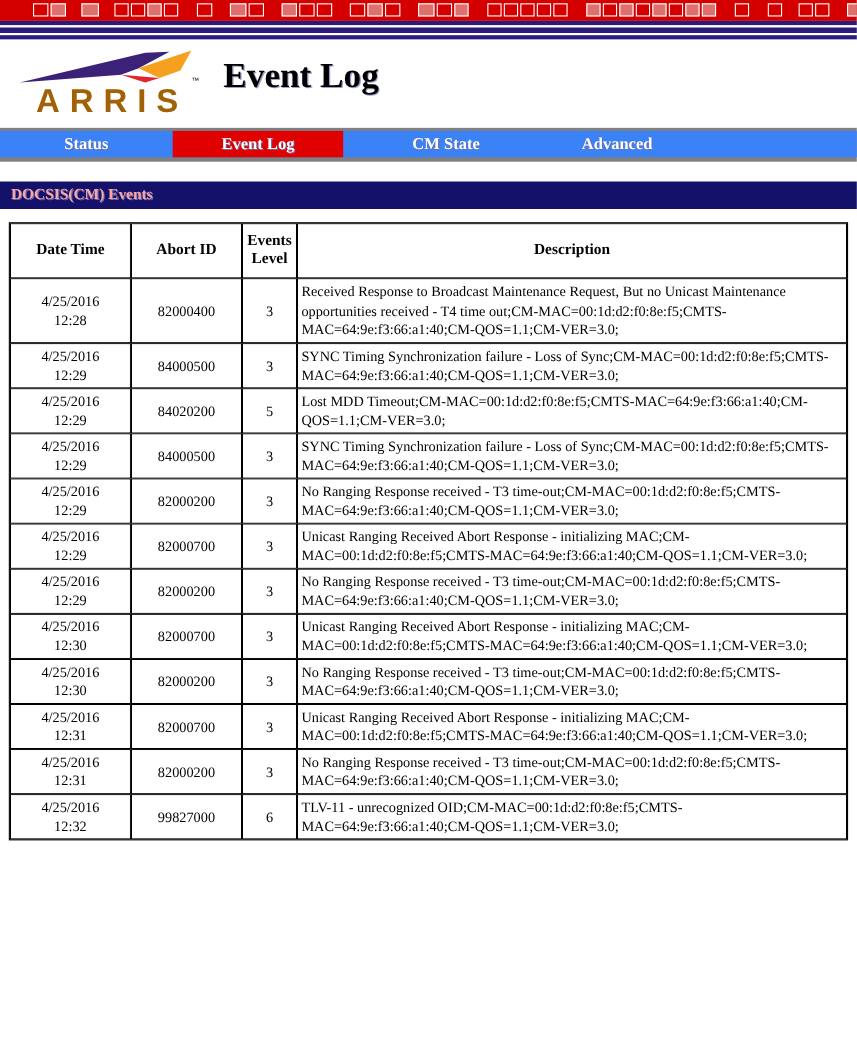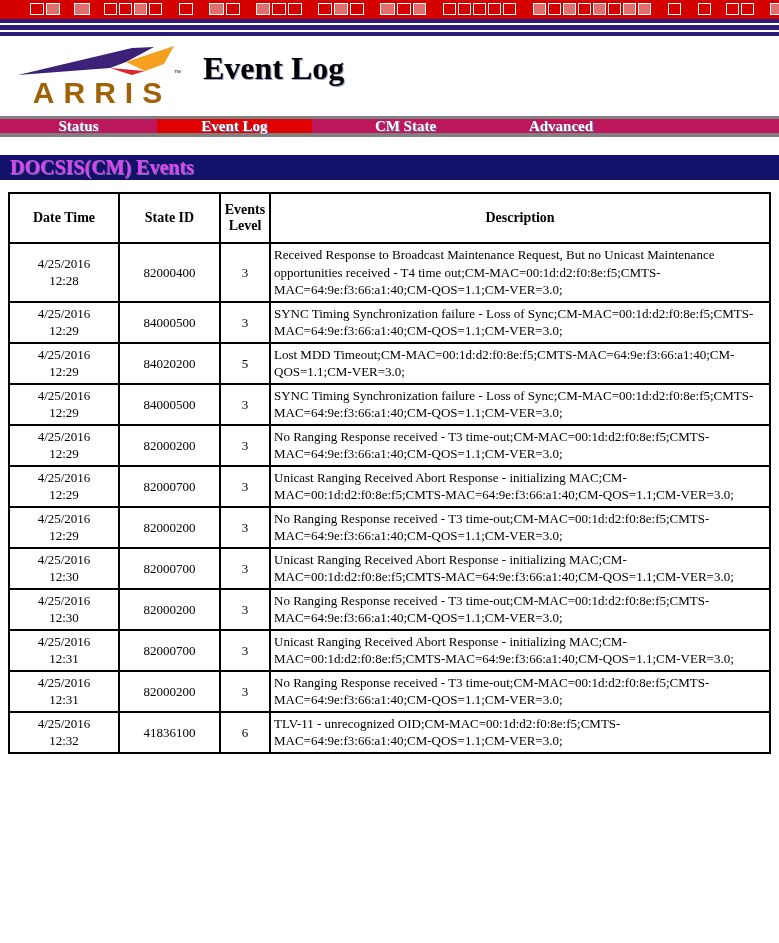--- a/index.html
+++ b/index.html
@@ -82,22 +82,22 @@
   }
 
   
   #nav-wrap {
     margin: 0;
     padding: 3px 0 4px 0;
     background: #808080;
   }
   #nav-bar {
     position: relative;
-    height: 14px;
-    background: #be185d;
+    height: 24px;
+    background: #3b82f6;
     display: flex;
     align-items: stretch;
   }
   .nav-item {
     display: flex;
     align-items: center;
     justify-content: center;
     font-family: "Liberation Serif", "DejaVu Serif", serif;
     font-size: 15px;
     font-weight: bold;
@@ -118,23 +118,23 @@
   
   #section-bar {
     margin-top: 18px;
     height: 25px;
     background: #14116b;
     display: flex;
     align-items: center;
   }
   #section-title {
     padding-left: 10px;
-    font-size: 20px;
-    font-weight: bold;
-    color: #d946ef;
+    font-size: 14px;
+    font-weight: bold;
+    color: #fca5a5;
     text-shadow: 1px 1px 0 #6e6ea8;
     font-family: "Liberation Serif", "DejaVu Serif", serif;
   }
 
   
   #table-wrap {
     padding: 12px 8px 0 8px;
   }
   table.events {
     border-collapse: separate;
@@ -257,21 +257,21 @@
   <table class="events">
     <colgroup>
       <col class="c-date">
         <col class="c-id">
         <col class="c-level">
         <col class="c-desc">
     </colgroup>
     <thead>
       <tr>
         <th>Date Time</th>
-        <th>State ID</th>
+        <th>Abort ID</th>
         <th>
           <span>Events</span><br>
           <span>Level</span>
         </th>
         <th>Description</th>
       </tr>
     </thead>
     <tbody id="events-body">
         <tr>
           <td class="col-date"><span>4/25/2016</span><br><span>12:28</span></td>
@@ -334,19 +334,19 @@
           <td class="col-desc">Unicast Ranging Received Abort Response - initializing MAC;CM-MAC=00:1d:d2:f0:8e:f5;CMTS-MAC=64:9e:f3:66:a1:40;CM-QOS=1.1;CM-VER=3.0;</td>
         </tr>
         <tr>
           <td class="col-date"><span>4/25/2016</span><br><span>12:31</span></td>
           <td class="col-id">82000200</td>
           <td class="col-level">3</td>
           <td class="col-desc">No Ranging Response received - T3 time-out;CM-MAC=00:1d:d2:f0:8e:f5;CMTS-MAC=64:9e:f3:66:a1:40;CM-QOS=1.1;CM-VER=3.0;</td>
         </tr>
         <tr>
           <td class="col-date"><span>4/25/2016</span><br><span>12:32</span></td>
-          <td class="col-id">41836100</td>
+          <td class="col-id">99827000</td>
           <td class="col-level">6</td>
           <td class="col-desc">TLV-11 - unrecognized OID;CM-MAC=00:1d:d2:f0:8e:f5;CMTS-MAC=64:9e:f3:66:a1:40;CM-QOS=1.1;CM-VER=3.0;</td>
         </tr>
       </tbody>
   </table>
 </div>
 
 </body></html>

